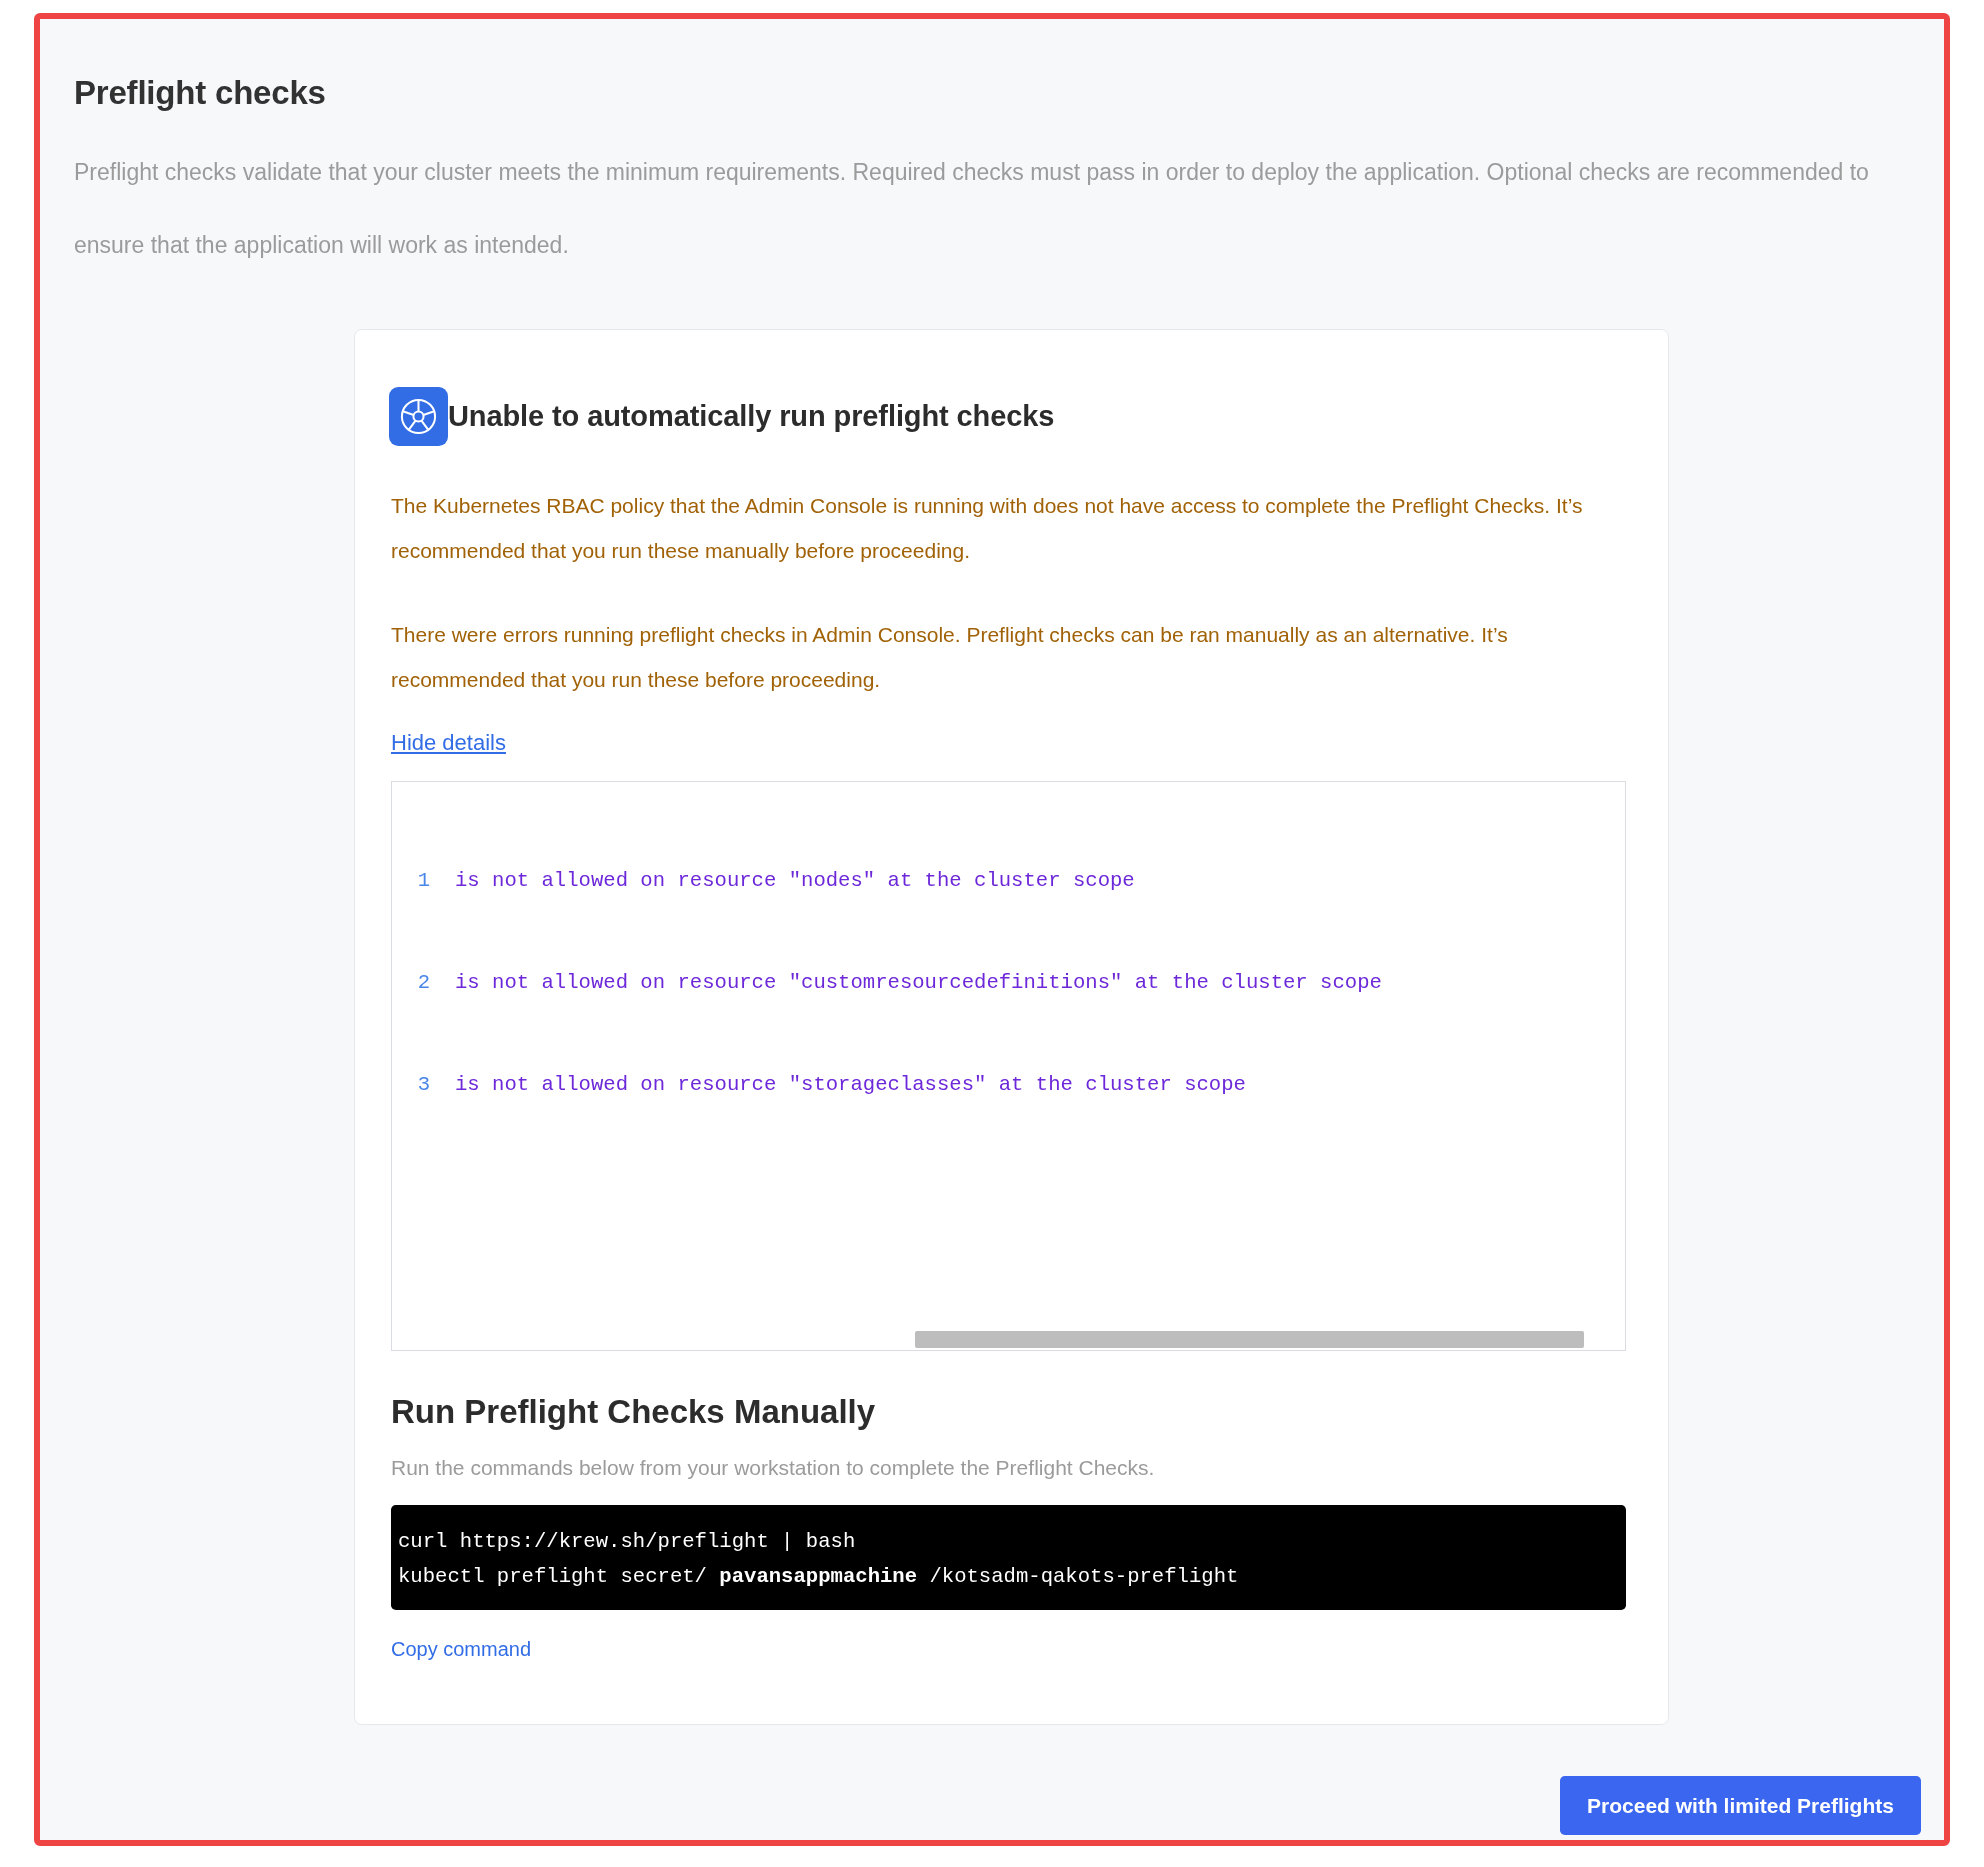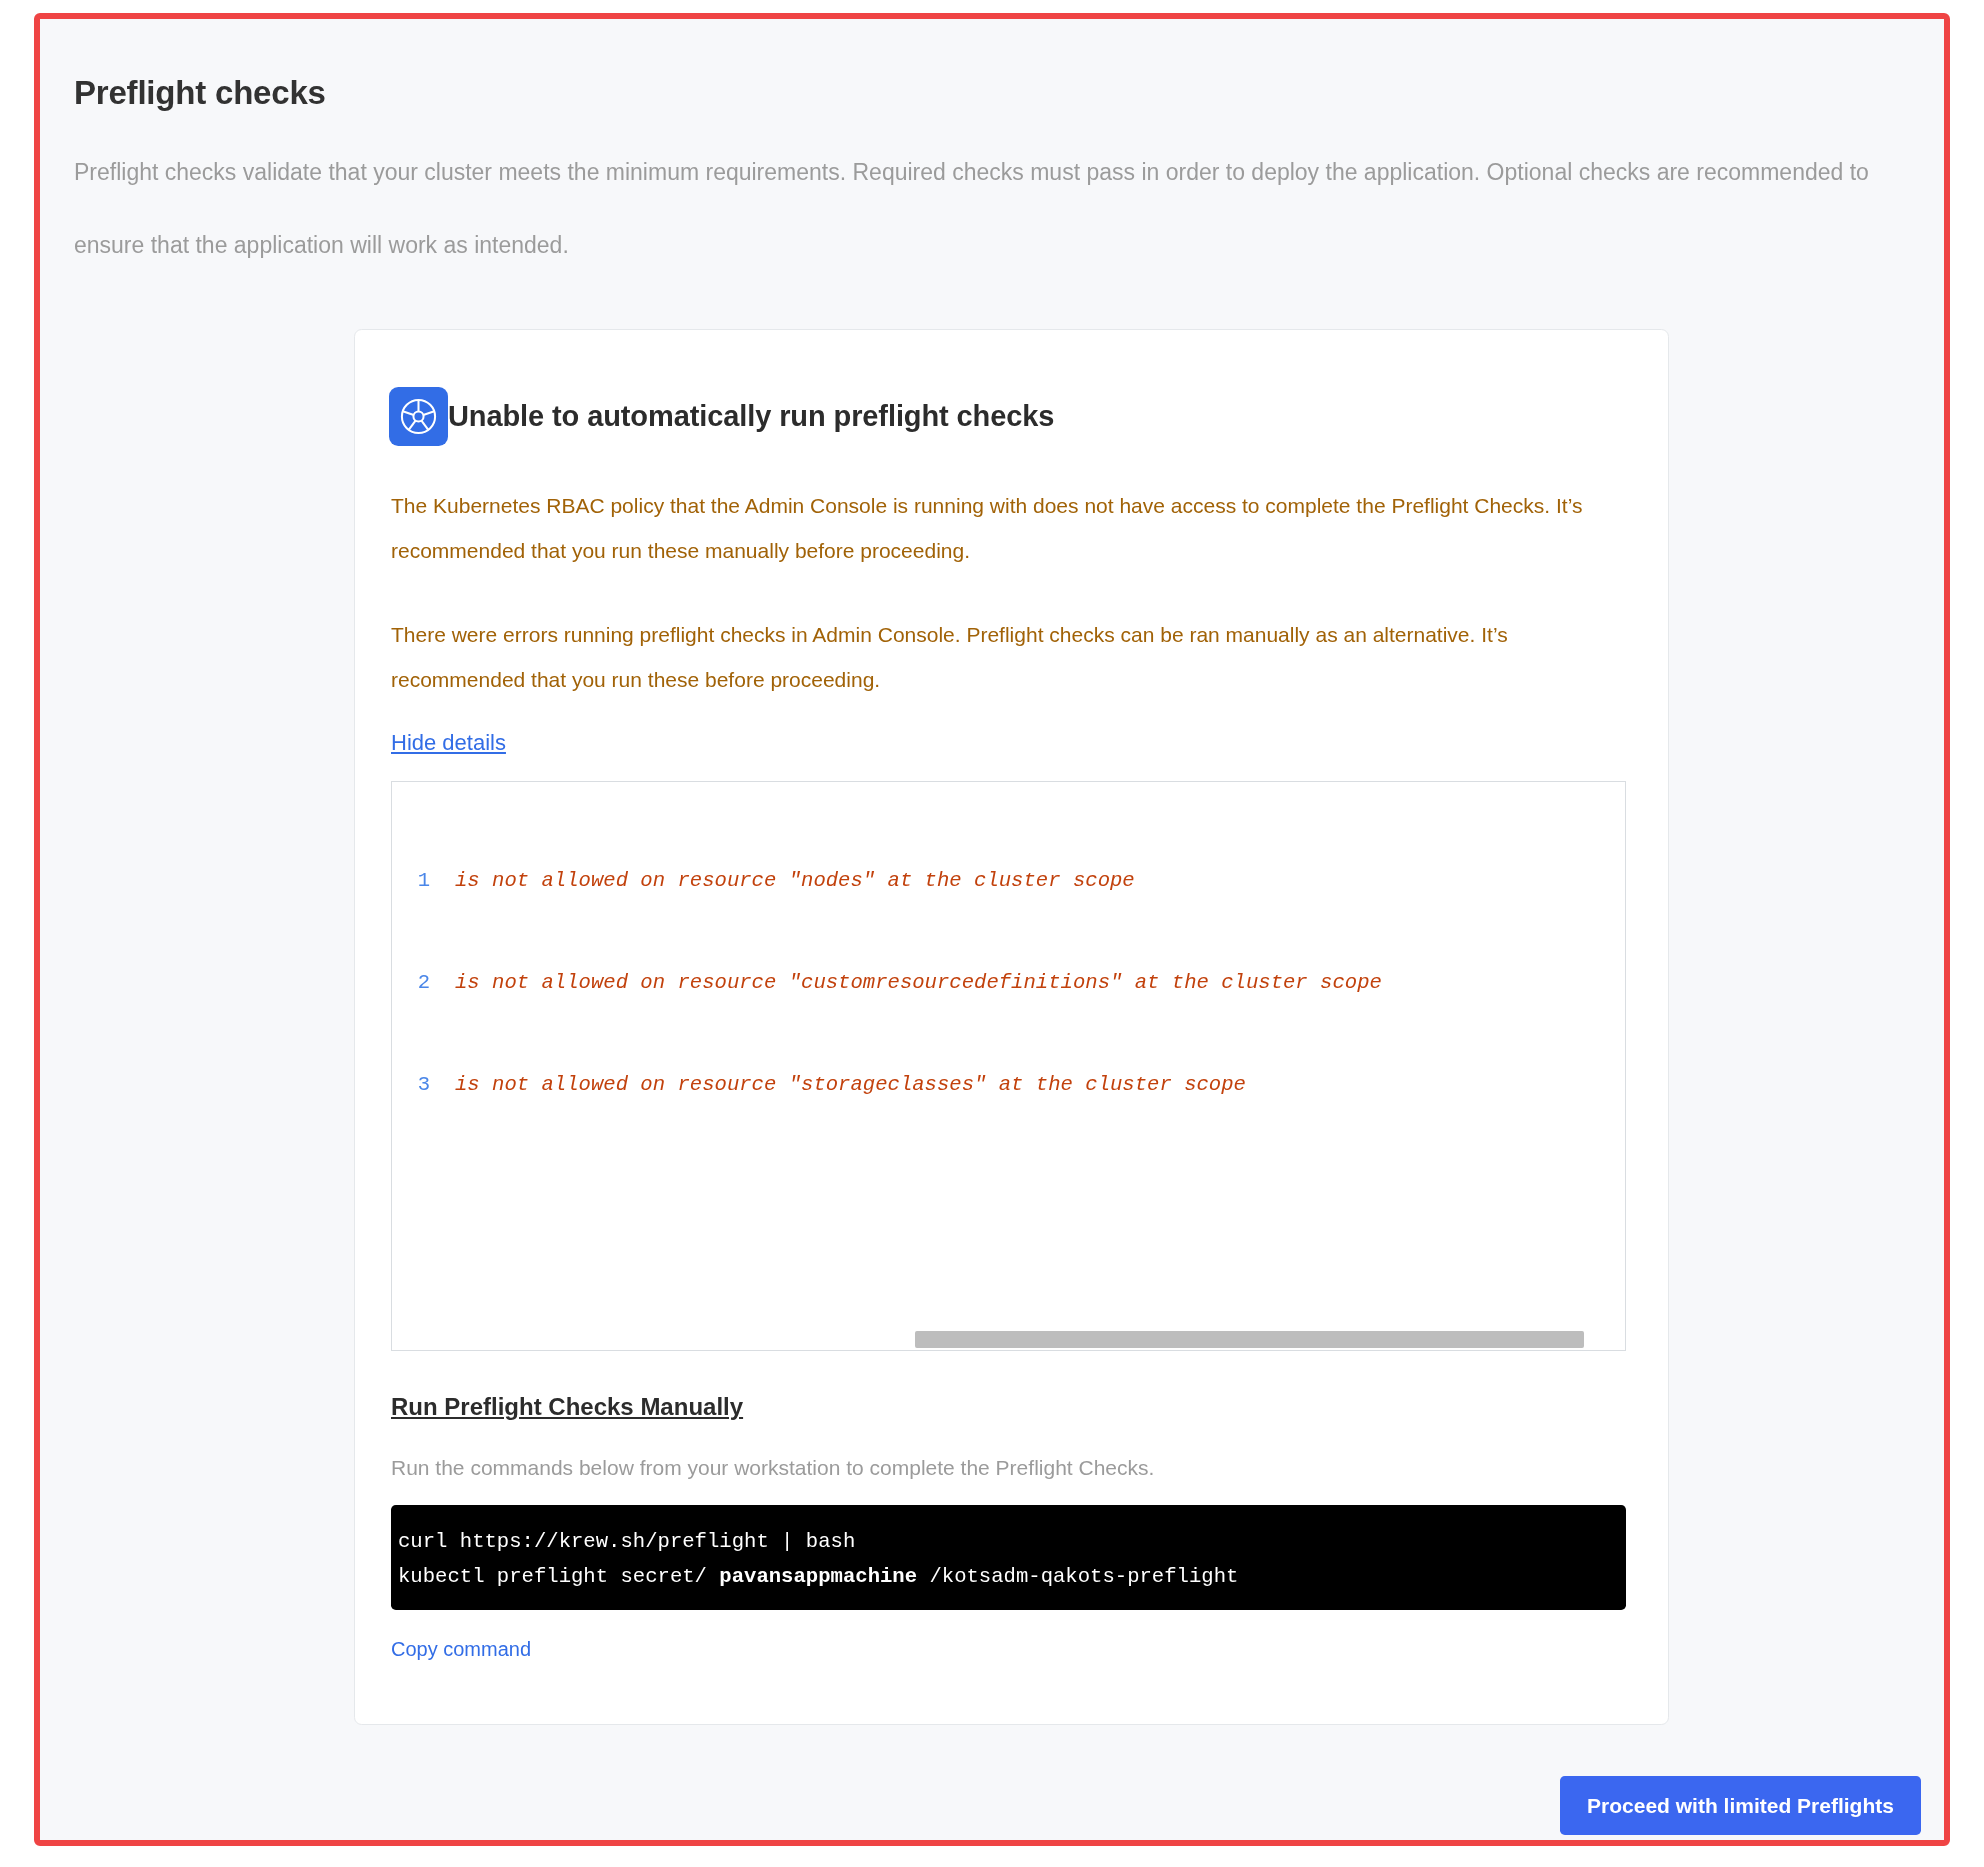--- a/index.html
+++ b/index.html
@@ -125,22 +125,21 @@
     display: flex;
   }
   .ln {
     width: 63px;
     text-align: right;
     color: #4a86e8;
     padding-right: 25px;
     flex: none;
   }
   .lc {
-    color: #c2410c;
-    font-style: italic;
+    color: #6d28d9;
   }
 
   .hscroll-track {
     position: absolute;
     left: 1px;
     bottom: 1px;
     width: 1233px;
     height: 19px;
     background: #ffffff;
   }
@@ -159,24 +158,23 @@
     top: 1px;
     width: 19px;
     height: 568px;
     background: #ffffff;
   }
 
   .section-title {
     position: absolute;
     left: 36px;
     top: 1063px;
-    font-size: 24px;
+    font-size: 33px;
     font-weight: bold;
     color: #2c2c2c;
-    text-decoration: underline;
   }
 
   .section-desc {
     position: absolute;
     left: 36px;
     top: 1126px;
     font-size: 21px;
     color: #9b9b9b;
   }
 

